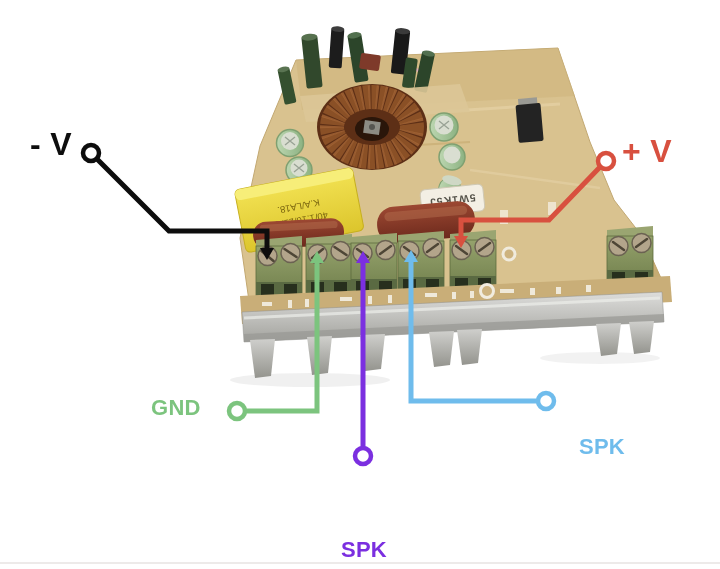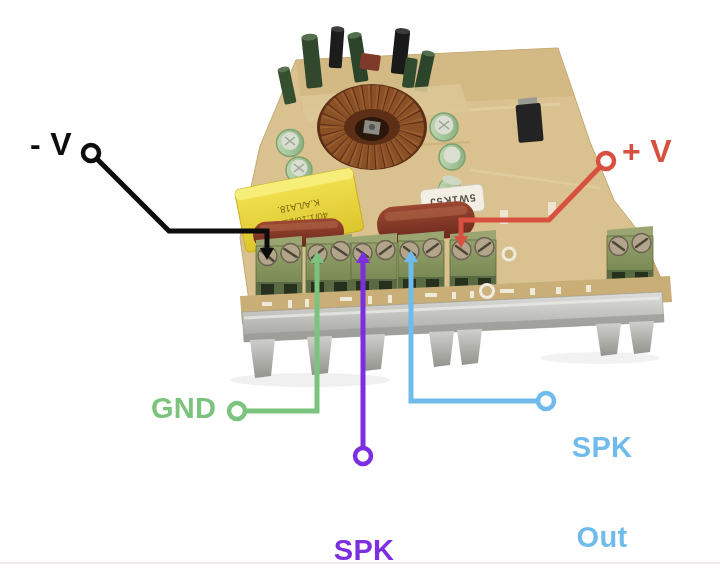--- a/index.html
+++ b/index.html
@@ -6,21 +6,21 @@
   .stage{
     position:relative;width:720px;height:569px;background:#ffffff;
     overflow:hidden;font-family:"Liberation Sans",sans-serif;
   }
   .stage svg{position:absolute;left:0;top:0;}
   .ann-label{
     position:absolute;font-weight:700;letter-spacing:.3px;
     white-space:pre;user-select:none;
   }
   .ann-big{font-size:32px;line-height:32px;}
-  .ann-mid{font-size:29px;line-height:30px;}
+  .ann-mid{font-size:22px;line-height:30px;}
   .center{text-align:center;}
   .bottom-divider{
     position:absolute;left:0;right:0;top:562px;height:2px;
   }
 </style>
 </head>
 <body>
 
 <div class="stage">
 
@@ -308,17 +308,16 @@
 
   <div class="ann-label ann-mid" style="left: 151px; top: 393px; color: rgb(124, 196, 126);">GND</div>
 
   <div class="ann-label ann-mid center" style="left: 328px; top: 475px; width: 72px; color: rgb(123, 47, 224);">
     <div>SPK</div>
     
   </div>
 
   <div class="ann-label ann-mid center" style="left: 565px; top: 372px; width: 74px; color: rgb(111, 188, 236);">
     <div>SPK</div>
-    <div>Out</div>
   </div>
 
   <div class="bottom-divider" style="background-color: rgb(237, 234, 233);"></div>
 </div>
 
 </body></html>

